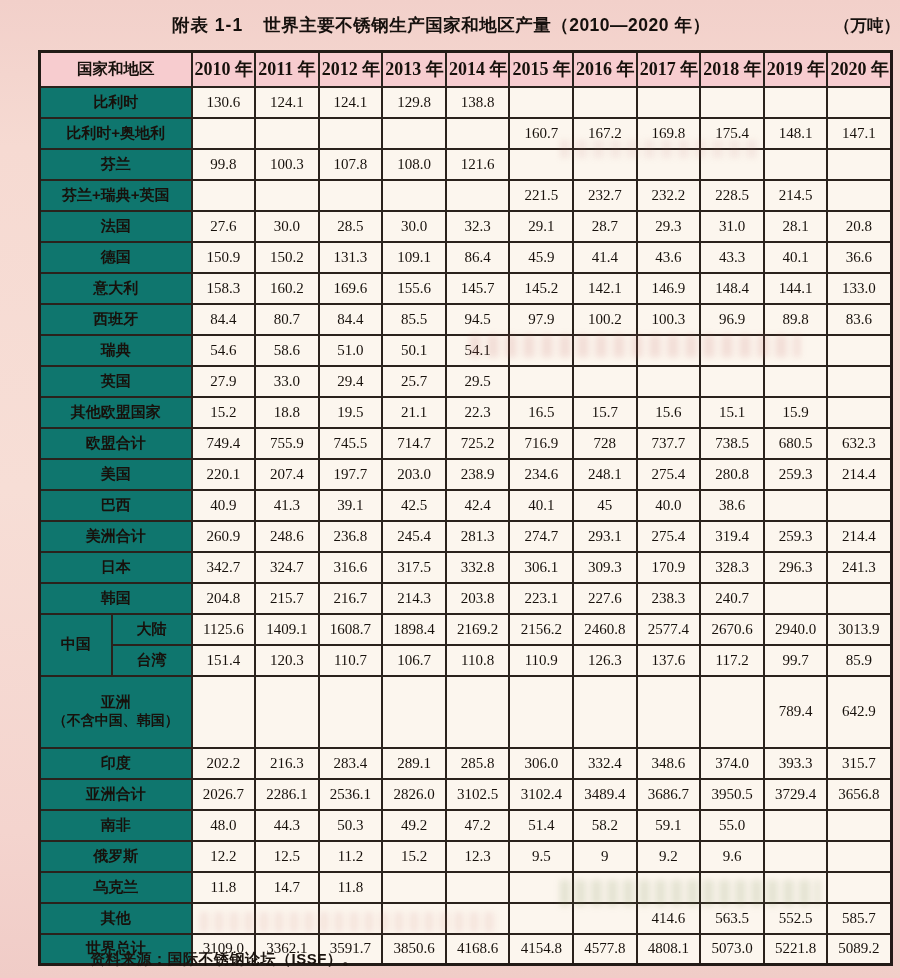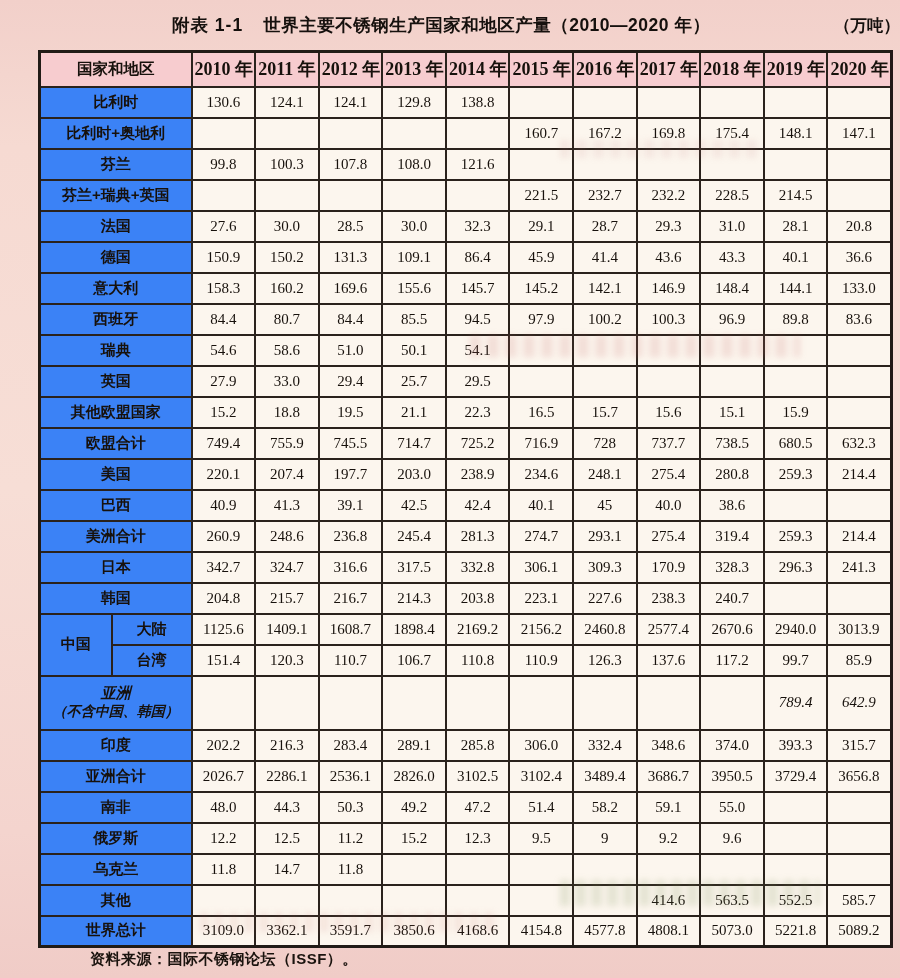--- a/index.html
+++ b/index.html
@@ -53,24 +53,24 @@
     color: #17110c;
   }
   thead tr { height: 35px; }
   thead th {
     background: #f7cccf;
     font-size: 18px; font-weight: 700;
     font-family: "Liberation Serif", "DejaVu Serif", serif;
   }
   thead th.corner { font-size: 15.5px; font-family: "Liberation Sans", "DejaVu Sans", sans-serif; }
   tbody tr { height: 31px; }
-  tbody tr.tall { height: 54px; font-style: italic; }
+  tbody tr.tall { height: 72px; }
   td.label {
     font-size: 15px; font-weight: 600;
-    background: #3b82f6;
+    background: #0f766e;
   }
   td.label .l2 { font-size: 14px; font-weight: 600; }
   td.num {
     font-family: "Liberation Serif", "DejaVu Serif", serif;
     font-size: 15px;
     background: #fcf6ee;
   }
   
   .footer {
     position: absolute; left: 42px; top: 950px;

